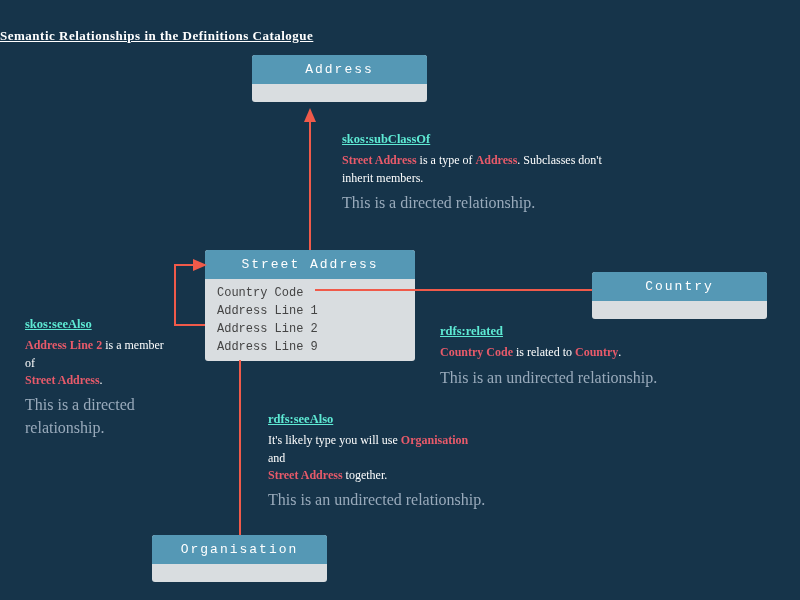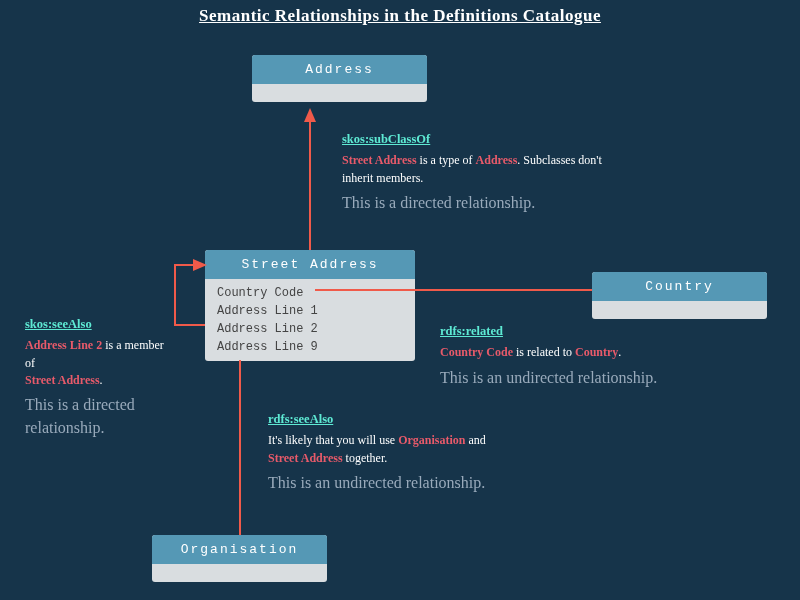--- a/index.html
+++ b/index.html
@@ -1,17 +1,17 @@
 <!DOCTYPE html>
 <html><head>
 <meta charset="utf-8">
 <style>
 *{box-sizing:border-box;margin:0;padding:0}
 body{background:#16344a;width:800px;height:600px;font-family:Georgia,serif;position:relative;overflow:hidden}
-.title{color:#fff;font-weight:bold;text-decoration:underline;font-size:17px;text-align:center;padding-top:6px;letter-spacing:0.5px}
+.title{color:#fff;font-weight:bold;text-decoration:underline;font-size:13px;text-align:left;padding-top:28px;letter-spacing:0.5px}
 .node{position:absolute;background:#d9dde0;border-radius:3px;overflow:hidden}
 .node-header{background:#5598b5;color:#fff;text-align:center;padding:7px 0;font-family:'Courier New',monospace;font-size:13px;letter-spacing:2px}
 .node-body{padding:5px 12px;font-family:'Courier New',monospace;font-size:12px;color:#444;line-height:1.5}
 .node-empty{height:18px}
 .label{position:absolute;font-size:12px;line-height:1.45}
 .label-title{color:#5eead4;font-weight:bold;text-decoration:underline;display:block;margin-bottom:4px;font-size:12.5px}
 .label-desc{color:#fff;display:block;margin-bottom:4px}
 .hl{color:#e85a6a;font-weight:bold}
 .label-note{color:#9ab;font-size:16px}
 svg.arrows{position:absolute;top:0;left:0;pointer-events:none}
@@ -66,21 +66,21 @@
   <span class="label-title">rdfs:related</span>
   <span class="label-desc">
     <span class="hl">Country Code</span><span> is related to </span><span class="hl">Country</span><span>.</span>
   </span>
   <span class="label-note">This is an undirected relationship.</span>
 </div>
 
 <div class="label" style="left:268px;top:410px;width:220px">
   <span class="label-title">rdfs:seeAlso</span>
   <span class="label-desc">
-    <span>It's likely that you will use </span><span class="hl">Organisation</span><span> and </span><br><span class="hl">Street Address</span><span> together.</span>
+    <span>It's likely type you will use </span><span class="hl">Organisation</span><span> and </span><br><span class="hl">Street Address</span><span> together.</span>
   </span>
   <span class="label-note">This is an undirected relationship.</span>
 </div>
 
 <svg class="arrows" width="800" height="600">
   <defs>
     <marker id="ah" markerWidth="8" markerHeight="8" refX="6" refY="3" orient="auto">
       <path d="M0,0 L7,3 L0,6 Z" fill="#f05a4a"></path>
     </marker>
   </defs>

